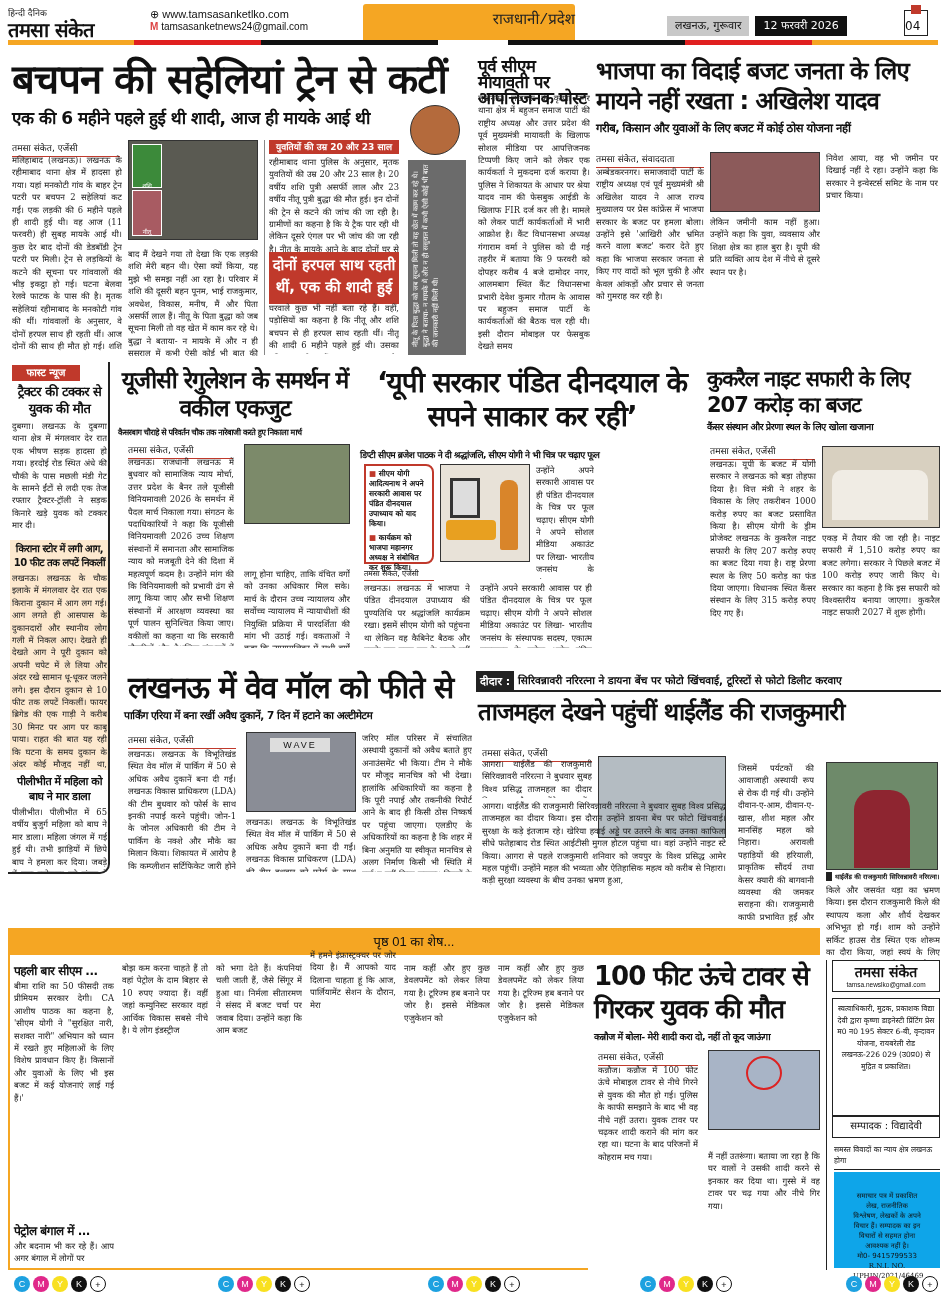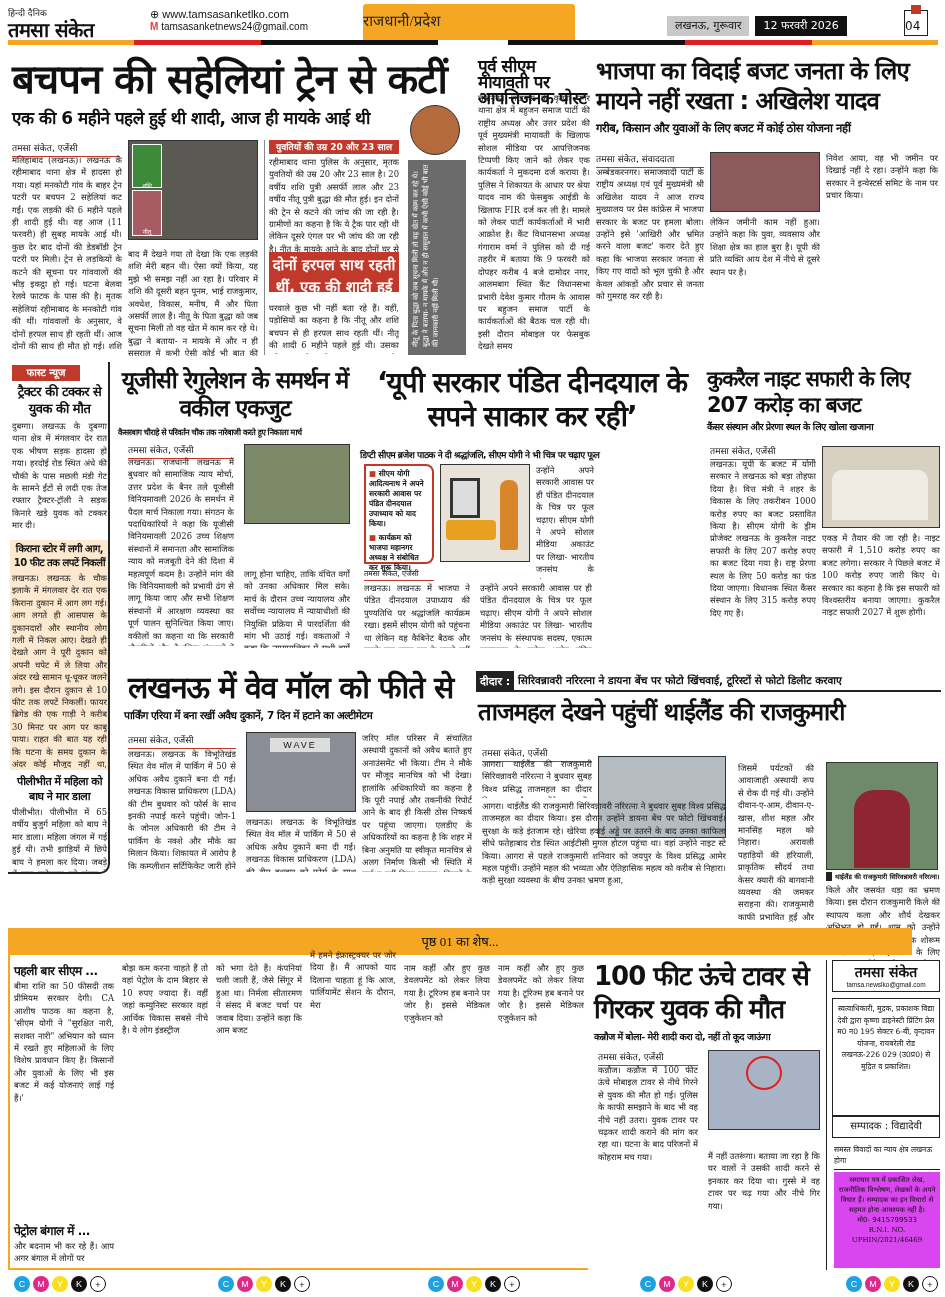--- a/index.html
+++ b/index.html
@@ -1,21 +1,21 @@
 <!DOCTYPE html>
 <html><head>
 <meta charset="utf-8">
 <style>
 *{box-sizing:border-box;margin:0;padding:0}
 body{width:945px;height:1297px;background:#fff;font-family:"DejaVu Sans",sans-serif;color:#111;position:relative;overflow:hidden}
 .abs{position:absolute}
 .hd-brand-small{font-size:9px;color:#222}
 .hd-brand{font-size:20px;font-weight:bold;color:#111;font-family:"DejaVu Serif",serif;letter-spacing:-0.5px}
 .hd-web{font-size:11px;font-family:"Liberation Sans",sans-serif;color:#111}
-.section-tab{background:#f5a623;color:#222;font-size:15px;text-align:left;line-height:34px;font-family:Liberation Serif, serif}
+.section-tab{background:#f5a623;color:#222;font-size:15px;text-align:right;line-height:34px;font-family:Liberation Mono, monospace}
 .date-city{background:#c8c8c8;font-size:11px;padding:0 8px;line-height:20px}
 .date-val{background:#111;color:#fff;font-size:11px;padding:0 8px;line-height:20px}
 .h1{font-weight:bold;font-family:"DejaVu Sans",sans-serif;color:#111;line-height:1.05;letter-spacing:-1px}
 .sub{font-weight:bold;color:#111;letter-spacing:-0.5px}
 .byline{font-size:9px;border-bottom:1.5px solid #c0392b;padding-bottom:2px}
 .txt{font-size:8.4px;line-height:12.4px;color:#222;text-align:justify;font-family:"DejaVu Serif",serif}
 .photo{background:#777;border:1px solid #333}
 .redbox{background:#c0392b;color:#fff;font-weight:bold;text-align:center}
 .vsep{border-left:1px solid #888}
 .orange-bar{background:#f5a623}
@@ -60,21 +60,21 @@
 <div class="abs txt" style="left:12px;top:154px;width:110px;height:200px;overflow:hidden">मलिहाबाद (लखनऊ)। लखनऊ के रहीमाबाद थाना क्षेत्र में हादसा हो गया। यहां मनकोटी गांव के बाहर ट्रेन पटरी पर बचपन 2 सहेलियां कट गईं। एक लड़की की 6 महीने पहले ही शादी हुई थी। वह आज (11 फरवरी) ही सुबह मायके आई थी। कुछ देर बाद दोनों की डेडबॉडी ट्रेन पटरी पर मिली। ट्रेन से लड़कियों के कटने की सूचना पर गांववालों की भीड़ इकट्ठा हो गई। घटना बेलवा रेलवे फाटक के पास की है। मृतक सहेलियां रहीमाबाद के मनकोटी गांव की थीं। गांववालों के अनुसार, वे दोनों हरपल साथ ही रहती थीं। आज दोनों की साथ ही मौत हो गई। शशि को ट्रेन ने टांग कटकर अलग गिरी। वहीं, नीतू के सिर पर गहरी चोट लगी। दोनों की मौके पर ही मौत हो गई। शशि के भाई विनोद ने बताया कि मैं काम पर घर से बाहर गया था। दोनों सहेलियों के बीच कोई विवाद नहीं है। लोगों ने मुझे बताया कि ट्रेन से दो लड़कियां कट गई हैं। उसके</div>
 <div class="abs photo" style="left:128px;top:140px;width:130px;height:100px;background:#5a5a52"></div>
 <div class="abs" style="left:132px;top:144px;width:30px;height:44px;background:#3c8a3a;border:1px solid #fff"></div>
 <div class="abs" style="left:132px;top:182px;width:30px;font-size:6px;color:#fff;text-align:center">शशि</div>
 <div class="abs" style="left:132px;top:190px;width:30px;height:46px;background:#a85b62;border:1px solid #fff"></div>
 <div class="abs" style="left:132px;top:228px;width:30px;font-size:6px;color:#fff;text-align:center">नीतू</div>
 <div class="abs txt" style="left:128px;top:248px;width:130px;height:108px;overflow:hidden">बाद मैं देखने गया तो देखा कि एक लड़की शशि मेरी बहन थी। ऐसा क्यों किया, यह मुझे भी समझ नहीं आ रहा है। परिवार में शशि की दूसरी बहन पूनम, भाई राजकुमार, अवधेश, विकास, मनीष, मैं और पिता असर्फी लाल हैं। नीतू के पिता बुद्धा को जब सूचना मिली तो वह खेत में काम कर रहे थे। बुद्धा ने बताया- न मायके में और न ही ससुराल में कभी ऐसी कोई भी बात की जानकारी नहीं मिली थी। पता नहीं क्यों ऐसा हुआ। मैं तो खेत में आलू खोद रहा था। सूचना मिली तो दौड़ते चला आया। नीतू ने 10वीं तक पढ़ाई की थी।</div>
 <div class="abs vsep" style="left:264px;top:140px;height:215px"></div>
 <div class="abs redbox" style="left:269px;top:140px;width:130px;height:14px;font-size:9px;line-height:14px">युवतियों की उम्र 20 और 23 साल</div>
 <div class="abs txt" style="left:269px;top:156px;width:130px;height:96px;overflow:hidden">रहीमाबाद थाना पुलिस के अनुसार, मृतक युवतियों की उम्र 20 और 23 साल है। 20 वर्षीय शशि पुत्री असर्फी लाल और 23 वर्षीय नीतू पुत्री बुद्धा की मौत हुई। इन दोनों की ट्रेन से कटने की जांच की जा रही है। ग्रामीणों का कहना है कि ये ट्रैक पार रही थी लेकिन दूसरे एंगल पर भी जांच की जा रही है। नीतू के मायके आने के बाद दोनों घर से निकली और ट्रेन से टकराकर उनकी मौत हो गई। आशंका है कि दोनों ने सुसाइड किया होगा। बहरहाल जांच और पूछताछ के बाद पता चल सकेगा कि आखिर यह हादसा था या सुसाइड।</div>
-<div class="abs redbox" style="left:269px;top:252px;width:130px;height:40px;font-size:15px;line-height:22px;padding:2px 0">दोनों हरपल साथ रहती थीं, एक की शादी हुई</div>
+<div class="abs redbox" style="left:269px;top:252px;width:130px;height:52px;font-size:15px;line-height:22px;padding:2px 0">दोनों हरपल साथ रहती थीं, एक की शादी हुई</div>
 <div class="abs txt" style="left:269px;top:302px;width:130px;height:52px;overflow:hidden">घरवाले कुछ भी नहीं बता रहे हैं। वहीं, पड़ोसियों का कहना है कि नीतू और शशि बचपन से ही हरपल साथ रहती थीं। नीतू की शादी 6 महीने पहले हुई थी। उसका पति इसू चंडीगढ़ में रहकर काम करता है। नीतू आज ही अपने मायके आई हुई थी। अपनी सहेली शशि के साथ गांव के बाहर निकली।</div>
 <div class="abs" style="left:408px;top:160px;width:58px;height:195px;background:#6b6b6b;overflow:hidden">
   <div style="writing-mode:vertical-rl;transform:rotate(180deg);color:#fff;font-size:7px;line-height:10px;padding:3px;height:190px">नीतू के पिता बुद्धा को जब सूचना मिली तो वह खेत में काम कर रहे थे। बुद्धा ने बताया- न मायके में और न ही ससुराल में कभी ऐसी कोई भी बात की जानकारी नहीं मिली थी।</div>
 </div>
 
 <div class="abs sub" style="left:478px;top:58px;width:112px;font-size:17px;text-align:left;line-height:16px">पूर्व सीएम मायावती पर आपत्तिजनक पोस्ट</div>
 <div class="abs txt" style="left:478px;top:92px;width:112px;height:262px;overflow:hidden">लखनऊ। लखनऊ के कृष्णा नगर थाना क्षेत्र में बहुजन समाज पार्टी की राष्ट्रीय अध्यक्ष और उत्तर प्रदेश की पूर्व मुख्यमंत्री मायावती के खिलाफ सोशल मीडिया पर आपत्तिजनक टिप्पणी किए जाने को लेकर एक कार्यकर्ता ने मुकदमा दर्ज कराया है। पुलिस ने शिकायत के आधार पर श्रेया यादव नाम की फेसबुक आईडी के खिलाफ FIR दर्ज कर ली है। मामले को लेकर पार्टी कार्यकर्ताओं में भारी आक्रोश है। कैंट विधानसभा अध्यक्ष गंगाराम वर्मा ने पुलिस को दी गई तहरीर में बताया कि 9 फरवरी को दोपहर करीब 4 बजे दामोदर नगर, आलमबाग स्थित कैंट विधानसभा प्रभारी देवेश कुमार गौतम के आवास पर बहुजन समाज पार्टी के कार्यकर्ताओं की बैठक चल रही थी। इसी दौरान मोबाइल पर फेसबुक देखते समय</div>
 
 <div class="abs h1" style="left:596px;top:56px;width:345px;font-size:24px;line-height:30px">भाजपा का विदाई बजट जनता के लिए मायने नहीं रखता : अखिलेश यादव</div>
 <div class="abs sub" style="left:596px;top:120px;width:345px;font-size:11.5px">गरीब, किसान और युवाओं के लिए बजट में कोई ठोस योजना नहीं</div>
@@ -142,21 +142,21 @@
 <div class="abs byline" style="left:482px;top:746px;width:110px">तमसा संकेत, एजेंसी</div>
 <div class="abs txt" style="left:482px;top:758px;width:110px;height:40px;overflow:hidden">आगरा। थाईलैंड की राजकुमारी सिरिवन्नावरी नरिरत्ना ने बुधवार सुबह विश्व प्रसिद्ध ताजमहल का दीदार किया। इस दौरान उन्होंने डायना बेंच पर फोटो खिंचवाई। सुरक्षा के कड़े इंतजाम रहे। खेरिया हवाई अड्डे पर उतरने के बाद उनका काफिला सीधे फतेहाबाद रोड स्थित आईटीसी मुगल होटल पहुंचा था। वहां उन्होंने नाइट स्टे किया। आगरा से पहले राजकुमारी शनिवार को जयपुर के विश्व प्रसिद्ध आमेर महल पहुंचीं। उन्होंने महल की भव्यता और ऐतिहासिक महत्व को करीब से निहारा। कड़ी सुरक्षा व्यवस्था के बीच उनका भ्रमण हुआ,</div>
 <div class="abs photo" style="left:598px;top:756px;width:128px;height:82px;background:#b4bcc2"></div>
 <div class="abs txt" style="left:482px;top:800px;width:244px;height:100px;overflow:hidden">आगरा। थाईलैंड की राजकुमारी सिरिवन्नावरी नरिरत्ना ने बुधवार सुबह विश्व प्रसिद्ध ताजमहल का दीदार किया। इस दौरान उन्होंने डायना बेंच पर फोटो खिंचवाई। सुरक्षा के कड़े इंतजाम रहे। खेरिया हवाई अड्डे पर उतरने के बाद उनका काफिला सीधे फतेहाबाद रोड स्थित आईटीसी मुगल होटल पहुंचा था। वहां उन्होंने नाइट स्टे किया। आगरा से पहले राजकुमारी शनिवार को जयपुर के विश्व प्रसिद्ध आमेर महल पहुंचीं। उन्होंने महल की भव्यता और ऐतिहासिक महत्व को करीब से निहारा। कड़ी सुरक्षा व्यवस्था के बीच उनका भ्रमण हुआ,</div>
 <div class="abs txt" style="left:738px;top:762px;width:76px;height:160px;overflow:hidden">जिसमें पर्यटकों की आवाजाही अस्थायी रूप से रोक दी गई थी। उन्होंने दीवान-ए-आम, दीवान-ए-खास, शीश महल और मानसिंह महल को निहारा। अरावली पहाड़ियों की हरियाली, प्राकृतिक सौंदर्य तथा केसर क्यारी की बागवानी व्यवस्था की जमकर सराहना की। राजकुमारी काफी प्रभावित हुईं और महल की सुंदरता को अपने कैमरे में कैद किया। उन्होंने प्राचीन काल से चली आ रही जल संरक्षण और वर्षा जल संचयन की परंपराओं को बहुत उपयोगी बताया। राजकुमारी ने सोमवार को अपने प्रतिनिधि-मंडल के साथ मेहरानगढ़</div>
 <div class="abs photo" style="left:826px;top:762px;width:112px;height:108px;background:#6e8a6a"></div>
 <div class="abs" style="left:854px;top:790px;width:56px;height:78px;background:#8e2530;border-radius:20px 20px 0 0"></div>
 <div class="abs" style="left:826px;top:872px;width:114px;font-size:6.5px;font-weight:bold;border-left:6px solid #222;padding-left:3px">थाईलैंड की राजकुमारी सिरिवन्नावरी नरिरत्ना।</div>
 <div class="abs txt" style="left:826px;top:884px;width:114px;height:76px;overflow:hidden">किले और जसवंत थड़ा का भ्रमण किया। इस दौरान राजकुमारी किले की स्थापत्य कला और शौर्य देखकर अभिभूत हो गईं। शाम को उन्होंने सर्किट हाउस रोड स्थित एक शोरूम का दौरा किया, जहां स्वयं के लिए आभूषण खरीदे। सोमवार दोपहर उम्मेद भवन में लंच करने के बाद राजकुमारी जसवंत थड़ा पहुंचीं।</div>
 
-<div class="abs orange-bar" style="left:8px;top:928px;width:904px;height:27px;text-align:center;font-size:13px;line-height:27px;font-family:Liberation Serif, serif">
+<div class="abs orange-bar" style="left:8px;top:928px;width:812px;height:27px;text-align:center;font-size:13px;line-height:27px;font-family:Liberation Sans, sans-serif">
   <span>पृष्ठ 01 का शेष...</span>
 </div>
 <div class="abs" style="left:8px;top:955px;width:580px;height:315px;border-left:2px solid #f5a623;border-bottom:2px solid #f5a623"></div>
 <div class="abs sub" style="left:14px;top:962px;width:100px;font-size:12px">पहली बार सीएम ...</div>
 <div class="abs txt" style="left:14px;top:980px;width:100px;height:230px;overflow:hidden">बीमा राशि का 50 फीसदी तक प्रीमियम सरकार देगी। CA आशीष पाठक का कहना है, 'सीएम योगी ने "सुरक्षित नारी, सशक्त नारी" अभियान को ध्यान में रखते हुए महिलाओं के लिए विशेष प्रावधान किए हैं। किसानों और युवाओं के लिए भी इस बजट में कई योजनाएं लाई गई हैं।'</div>
 <div class="abs sub" style="left:14px;top:1222px;width:100px;font-size:12px">पेट्रोल बंगाल में ...</div>
 <div class="abs txt" style="left:14px;top:1240px;width:100px;height:26px;overflow:hidden">और बदनाम भी कर रहे हैं। आप अगर बंगाल में लोगों पर</div>
 <div class="abs txt" style="left:122px;top:962px;width:86px;height:304px;overflow:hidden">बोझ कम करना चाहते हैं तो वहां पेट्रोल के दाम बिहार से 10 रुपए ज्यादा हैं। वहीं जहां कम्युनिस्ट सरकार वहां आर्थिक विकास सबसे नीचे है। ये लोग इंडस्ट्रीज</div>
 <div class="abs txt" style="left:216px;top:962px;width:86px;height:304px;overflow:hidden">को भगा देते हैं। कंपनियां चली जाती हैं, जैसे सिंगूर में हुआ था। निर्मला सीतारमण ने संसद में बजट चर्चा पर जवाब दिया। उन्होंने कहा कि आम बजट</div>
 <div class="abs txt" style="left:310px;top:949px;width:86px;height:304px;overflow:hidden">में हमने इंफ्रास्ट्रक्चर पर जोर दिया है। मैं आपको याद दिलाना चाहता हूं कि आज, पार्लियामेंट सेशन के दौरान, मेरा</div>
@@ -174,21 +174,21 @@
 <div class="abs vsep" style="left:826px;top:960px;height:310px;border-color:#222"></div>
 <div class="abs panel" style="left:832px;top:960px;width:108px;height:32px;padding:1px">
   <div style="font-size:14px;font-weight:bold;font-family:'DejaVu Serif',serif">तमसा संकेत</div>
   <div style="font-size:6.5px;font-family:'Liberation Sans',sans-serif">tamsa.newslko@gmail.com</div>
 </div>
 <div class="abs panel" style="left:832px;top:998px;width:108px;height:118px">
   <div style="font-size:7.5px;line-height:11.5px">स्वत्वाधिकारी, मुद्रक, प्रकाशक विद्या देवी द्वारा कृष्णा डाइनेस्टी प्रिंटिंग प्रेस म0 न0 195 सेक्टर 6-बी, वृन्दावन योजना, रायबरेली रोड लखनऊ-226 029 (उ0प्र0) से मुद्रित व प्रकाशित।</div>
 </div>
 <div class="abs panel" style="left:832px;top:1116px;width:108px;height:22px;font-size:10px;line-height:13px;padding:2px">सम्पादक : विद्यादेवी</div>
 <div class="abs" style="left:834px;top:1144px;width:106px;font-size:7.5px;line-height:11px;border-bottom:1px solid #222;padding-bottom:3px">समस्त विवादों का न्याय क्षेत्र लखनऊ होगा</div>
-<div class="abs" style="left:834px;top:1172px;width:106px;height:96px;background:#d946ef;text-align:center;padding:3px;font-size:7px;line-height:10px">
+<div class="abs" style="left:834px;top:1172px;width:106px;height:96px;background:#0ea5e9;text-align:center;padding:19px;font-size:7px;line-height:10px">
   <div>समाचार पत्र में प्रकाशित लेख, राजनीतिक विश्लेषण, लेखकों के अपने विचार हैं। सम्पादक का इन विचारों से सहमत होना आवश्यक नहीं है।</div>
   <div>मो0- 9415799533</div>
   <div style="font-family:'DejaVu Serif',serif">R.N.I. NO.</div>
   <div style="font-family:'DejaVu Serif',serif">UPHIN/2021/46469</div>
 </div>
 
 <div class="abs cmyk" style="left:14px;top:1276px">
   <span style="background:#1da1e0">C</span>
   <span style="background:#e0288a">M</span>
   <span style="background:#f8e020">Y</span>

